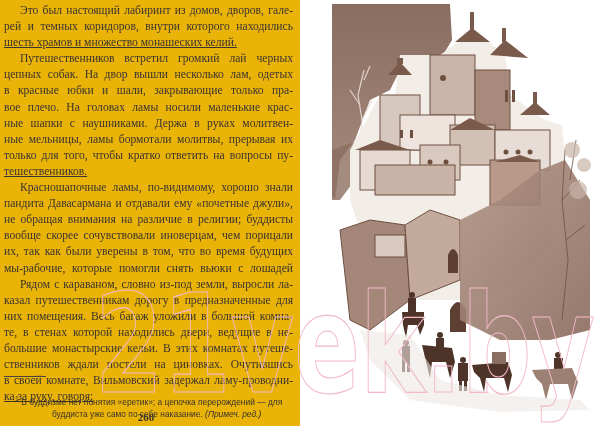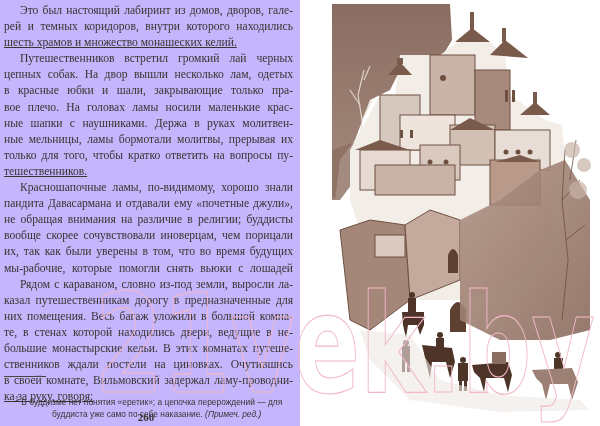--- a/index.html
+++ b/index.html
@@ -4,21 +4,21 @@
 <style>
   html, body { margin: 0; padding: 0; }
   body {
     width: 600px; height: 426px; overflow: hidden; position: relative;
     background: #ffffff;
     font-family: "DejaVu Serif", "Liberation Serif", serif;
   }
   .spread { position: absolute; inset: 0; width: 600px; height: 426px; }
   .page-left {
     position: absolute; left: 0; top: 0; width: 300px; height: 426px;
-    background: #c4b5fd;
+    background: #eab308;
   }
   .text-block {
     position: absolute; left: 4px; top: 3px; width: 289px;
     font-family: "Liberation Serif", "DejaVu Serif", serif;
     font-size: 11.6px; line-height: 16.1px; color: #3a3430;
   }
   .line { display: block; white-space: nowrap; text-align: justify; text-align-last: justify; height: 16.1px; }
   .line.last { text-align-last: left; text-decoration: underline; }
   .line.indent { padding-left: 16px; }
   sup { font-size: 7px; line-height: 0; vertical-align: super; }

